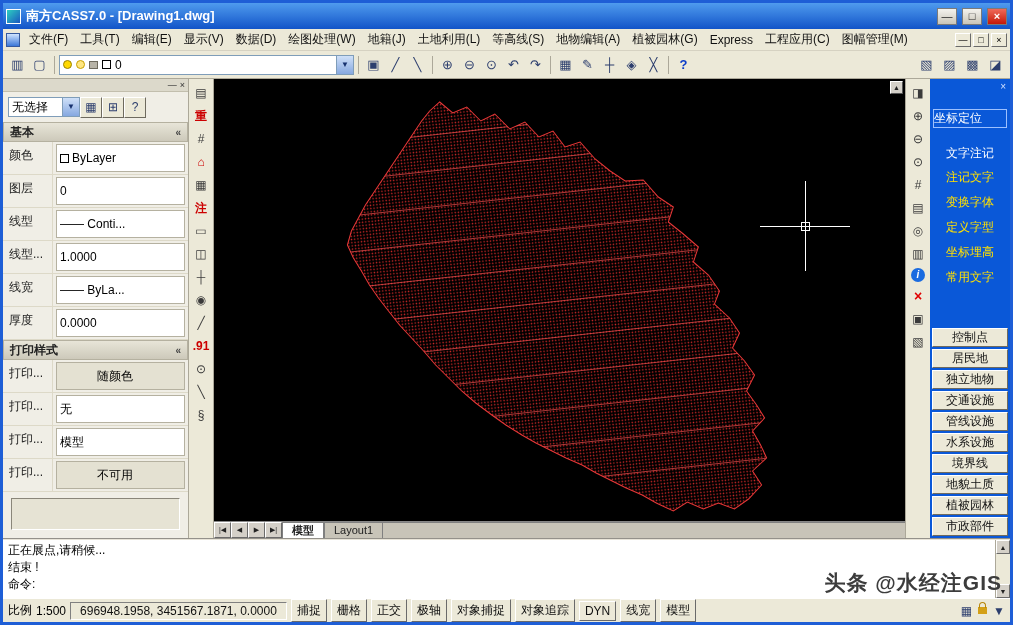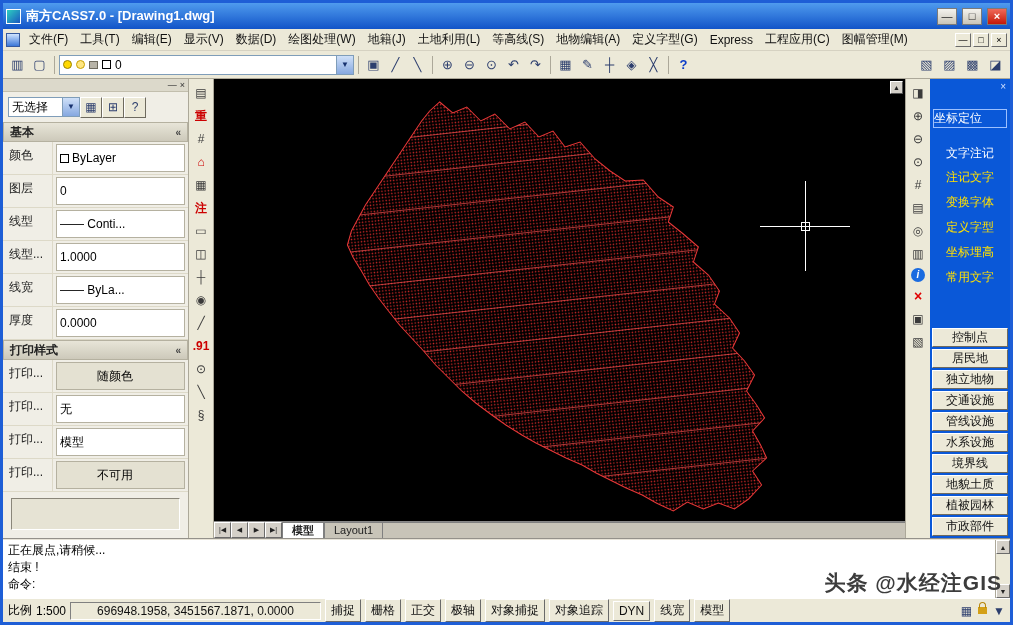--- a/index.html
+++ b/index.html
@@ -88,21 +88,21 @@
 
   
   .cmd { height: 60px; background: #fff; border-top: 2px groove #e8e4d8; position: relative; font-size: 12px; padding: 2px 5px; flex: 0 0 auto; }
   .cmd-line { line-height: 17px; color: #000; white-space: pre; }
   .cmd-scroll { position: absolute; right: 0; top: 0; width: 15px; height: 100%; background: #ece9d8; border-left: 1px solid #aca899; display: flex; flex-direction: column; justify-content: space-between; }
   .cmd-arrow { height: 14px; font-size: 7px; line-height: 13px; text-align: center; background: #d4d0c8; border: 1px solid; border-color: #fff #6a6a6a #6a6a6a #fff; color: #222; }
   .watermark { position: absolute; right: 8px; bottom: 1px; font-size: 21px; font-weight: bold; color: #3c3c3c; letter-spacing: 1px; white-space: nowrap; }
 
   
   .statusbar { height: 24px; background: #ece9d8; display: flex; align-items: center; gap: 4px; padding: 0 5px; font-size: 12px; border-top: 1px solid #fff; flex: 0 0 auto; }
-  .coords { border: 1px solid; border-color: #808080 #fff #fff #808080; padding: 1px 26px; color: #111; }
+  .coords { border: 1px solid; border-color: #808080 #fff #fff #808080; padding: 1px 9px; color: #111; }
   .sbtn { border: 1px solid; border-color: #fff #6a6a6a #6a6a6a #fff; background: #ece9d8; padding: 2px 5px; color: #111; white-space: nowrap; }
   .status-icons { margin-left: auto; display: flex; align-items: center; gap: 6px; }
   .sico { font-size: 12px; color: #2c3e6e; }
   .lock-icon { width: 9px; height: 7px; background: #d4a017; position: relative; display: inline-block; }
   .lock-icon:before { content: ''; position: absolute; top: -5px; left: 1px; width: 5px; height: 5px; border: 1px solid #b8860b; border-bottom: none; border-radius: 4px 4px 0 0; }
 </style>
 </head>
 <body>
 
 <div class="window">
@@ -120,21 +120,21 @@
     <span class="menu-item">文件(F)</span>
     <span class="menu-item">工具(T)</span>
     <span class="menu-item">编辑(E)</span>
     <span class="menu-item">显示(V)</span>
     <span class="menu-item">数据(D)</span>
     <span class="menu-item">绘图处理(W)</span>
     <span class="menu-item">地籍(J)</span>
     <span class="menu-item">土地利用(L)</span>
     <span class="menu-item">等高线(S)</span>
     <span class="menu-item">地物编辑(A)</span>
-    <span class="menu-item">定义字型(G)</span>
+    <span class="menu-item">植被园林(G)</span>
     <span class="menu-item">Express</span>
     <span class="menu-item">工程应用(C)</span>
     <span class="menu-item">图幅管理(M)</span>
     <span class="mdi-group">
       <span class="mdi-btn">—</span>
       <span class="mdi-btn">□</span>
       <span class="mdi-btn">×</span>
     </span>
   </div>
 

